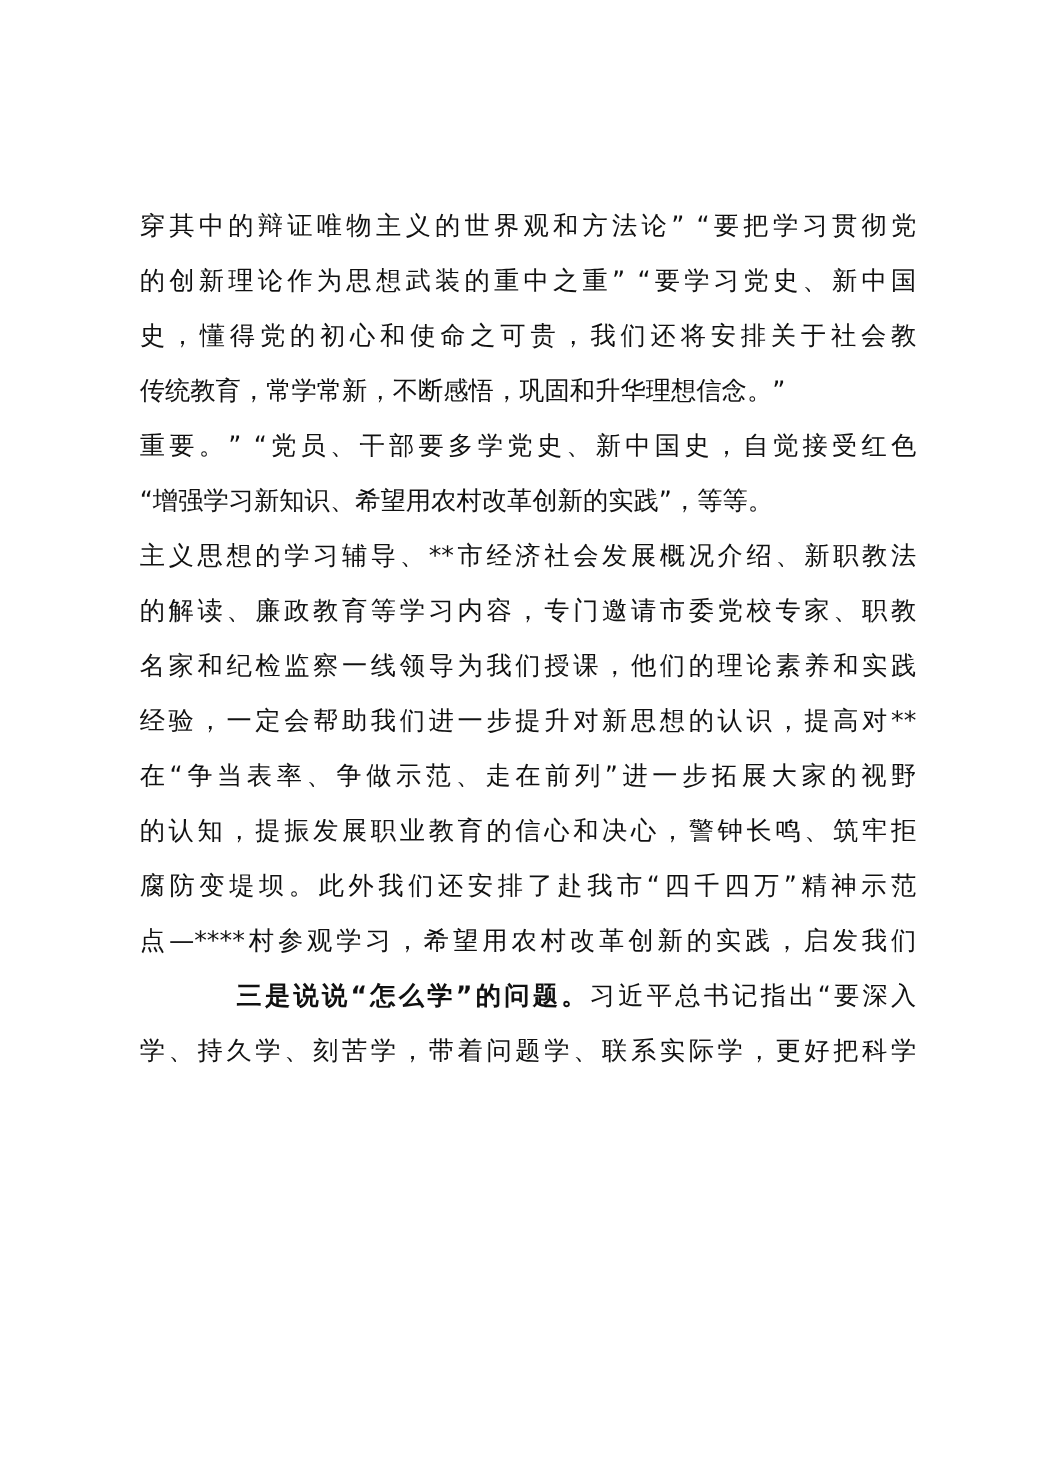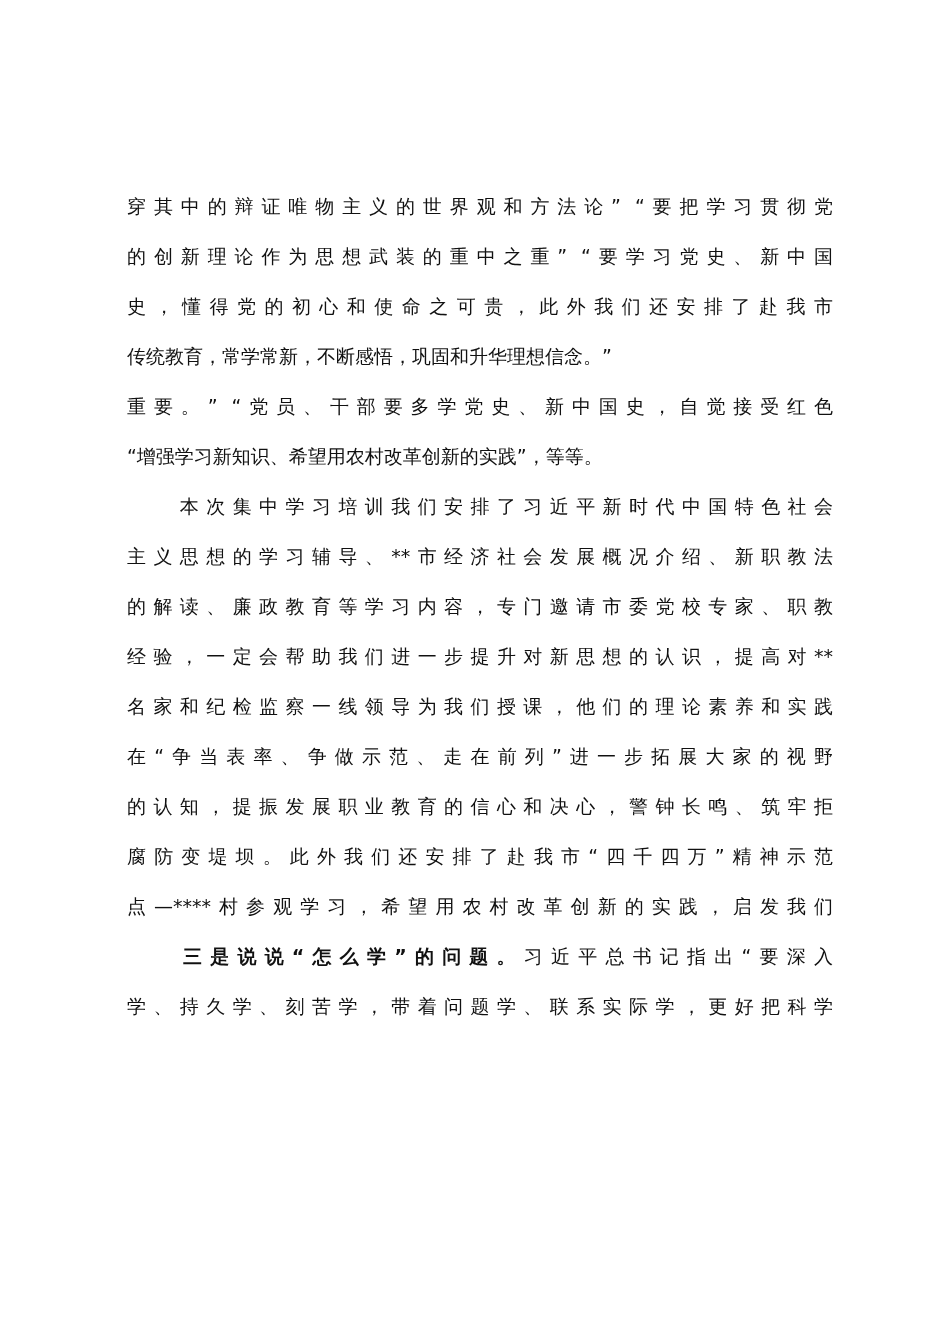--- a/index.html
+++ b/index.html
@@ -25,54 +25,54 @@
     }
     .text-block {
       position: absolute;
       left: 127px;
       top: 181px;
       width: 706px;
     }
     .line {
       height: 50px;
       line-height: 50px;
-      font-size: 19px;
+      font-size: 23px;
       white-space: nowrap;
       text-align: justify;
       text-align-last: justify;
       letter-spacing: 0;
     }
     .line.last {
       text-align-last: left;
     }
     .bold {
       font-weight: bold;
+      margin-left: 32px;
     }
   </style>
 </head>
 <body>
 
 <div class="page">
   <div class="text-block">
 
     <div>
       <div class="line">穿其中的辩证唯物主义的世界观和方法论” “要把学习贯彻党</div>
       <div class="line">的创新理论作为思想武装的重中之重” “要学习党史、新中国</div>
-      <div class="line">史，懂得党的初心和使命之可贵，此外我们还安排了赴我市</div>
+      <div class="line">史，懂得党的初心和使命之可贵，我们还将安排关于社会教</div>
       <div class="line last">传统教育，常学常新，不断感悟，巩固和升华理想信念。”</div>
       <div class="line">重要。” “党员、干部要多学党史、新中国史，自觉接受红色</div>
       <div class="line last">“增强学习新知识、希望用农村改革创新的实践”，等等。</div>
     </div>
 
     <div>
-      <div class="line">　　本次集中学习培训我们安排了习近平新时代中国特色社会</div>
       <div class="line">主义思想的学习辅导、**市经济社会发展概况介绍、新职教法</div>
       <div class="line">的解读、廉政教育等学习内容，专门邀请市委党校专家、职教</div>
+      <div class="line">名家和纪检监察一线领导为我们授课，他们的理论素养和实践</div>
       <div class="line">经验，一定会帮助我们进一步提升对新思想的认识，提高对**</div>
-      <div class="line">名家和纪检监察一线领导为我们授课，他们的理论素养和实践</div>
       <div class="line">在“争当表率、争做示范、走在前列”进一步拓展大家的视野</div>
       <div class="line">的认知，提振发展职业教育的信心和决心，警钟长鸣、筑牢拒</div>
       <div class="line">腐防变堤坝。此外我们还安排了赴我市“四千四万”精神示范</div>
       <div class="line">点—****村参观学习，希望用农村改革创新的实践，启发我们</div>
     </div>
 
     <div>
       <div class="line" style="text-indent: 56px;"><span class="bold">三是说说“怎么学”的问题。</span><span>习近平总书记指出“要深入</span></div>
       <div class="line">学、持久学、刻苦学，带着问题学、联系实际学，更好把科学</div>
     </div>

